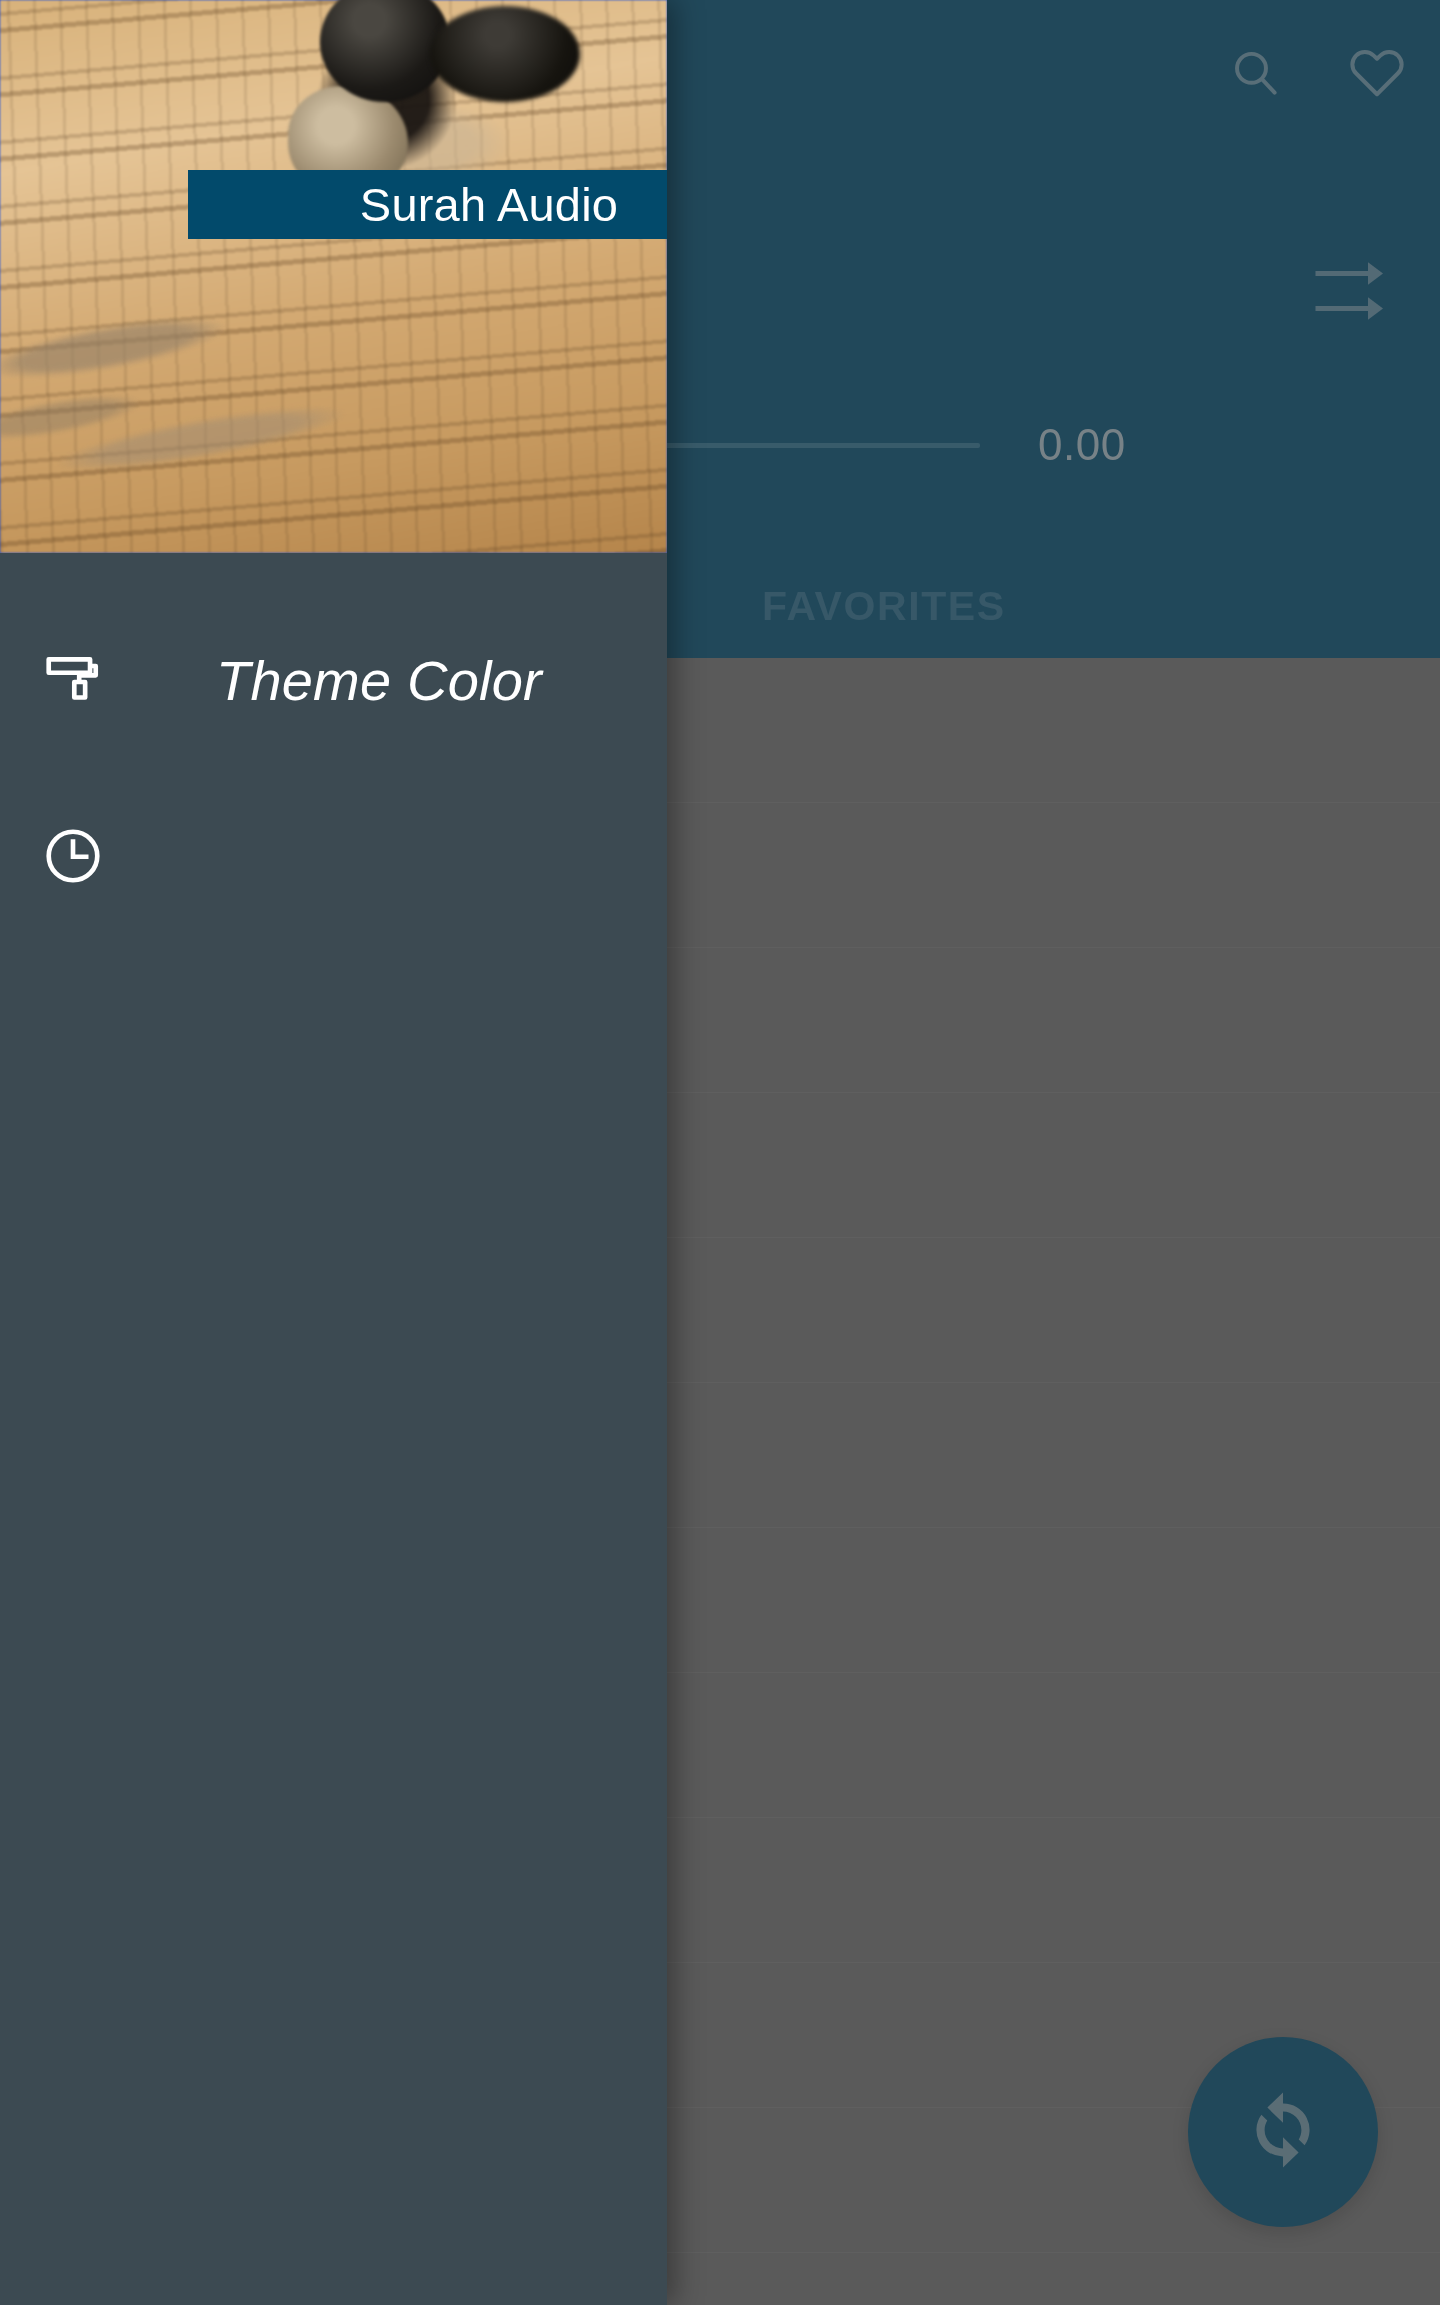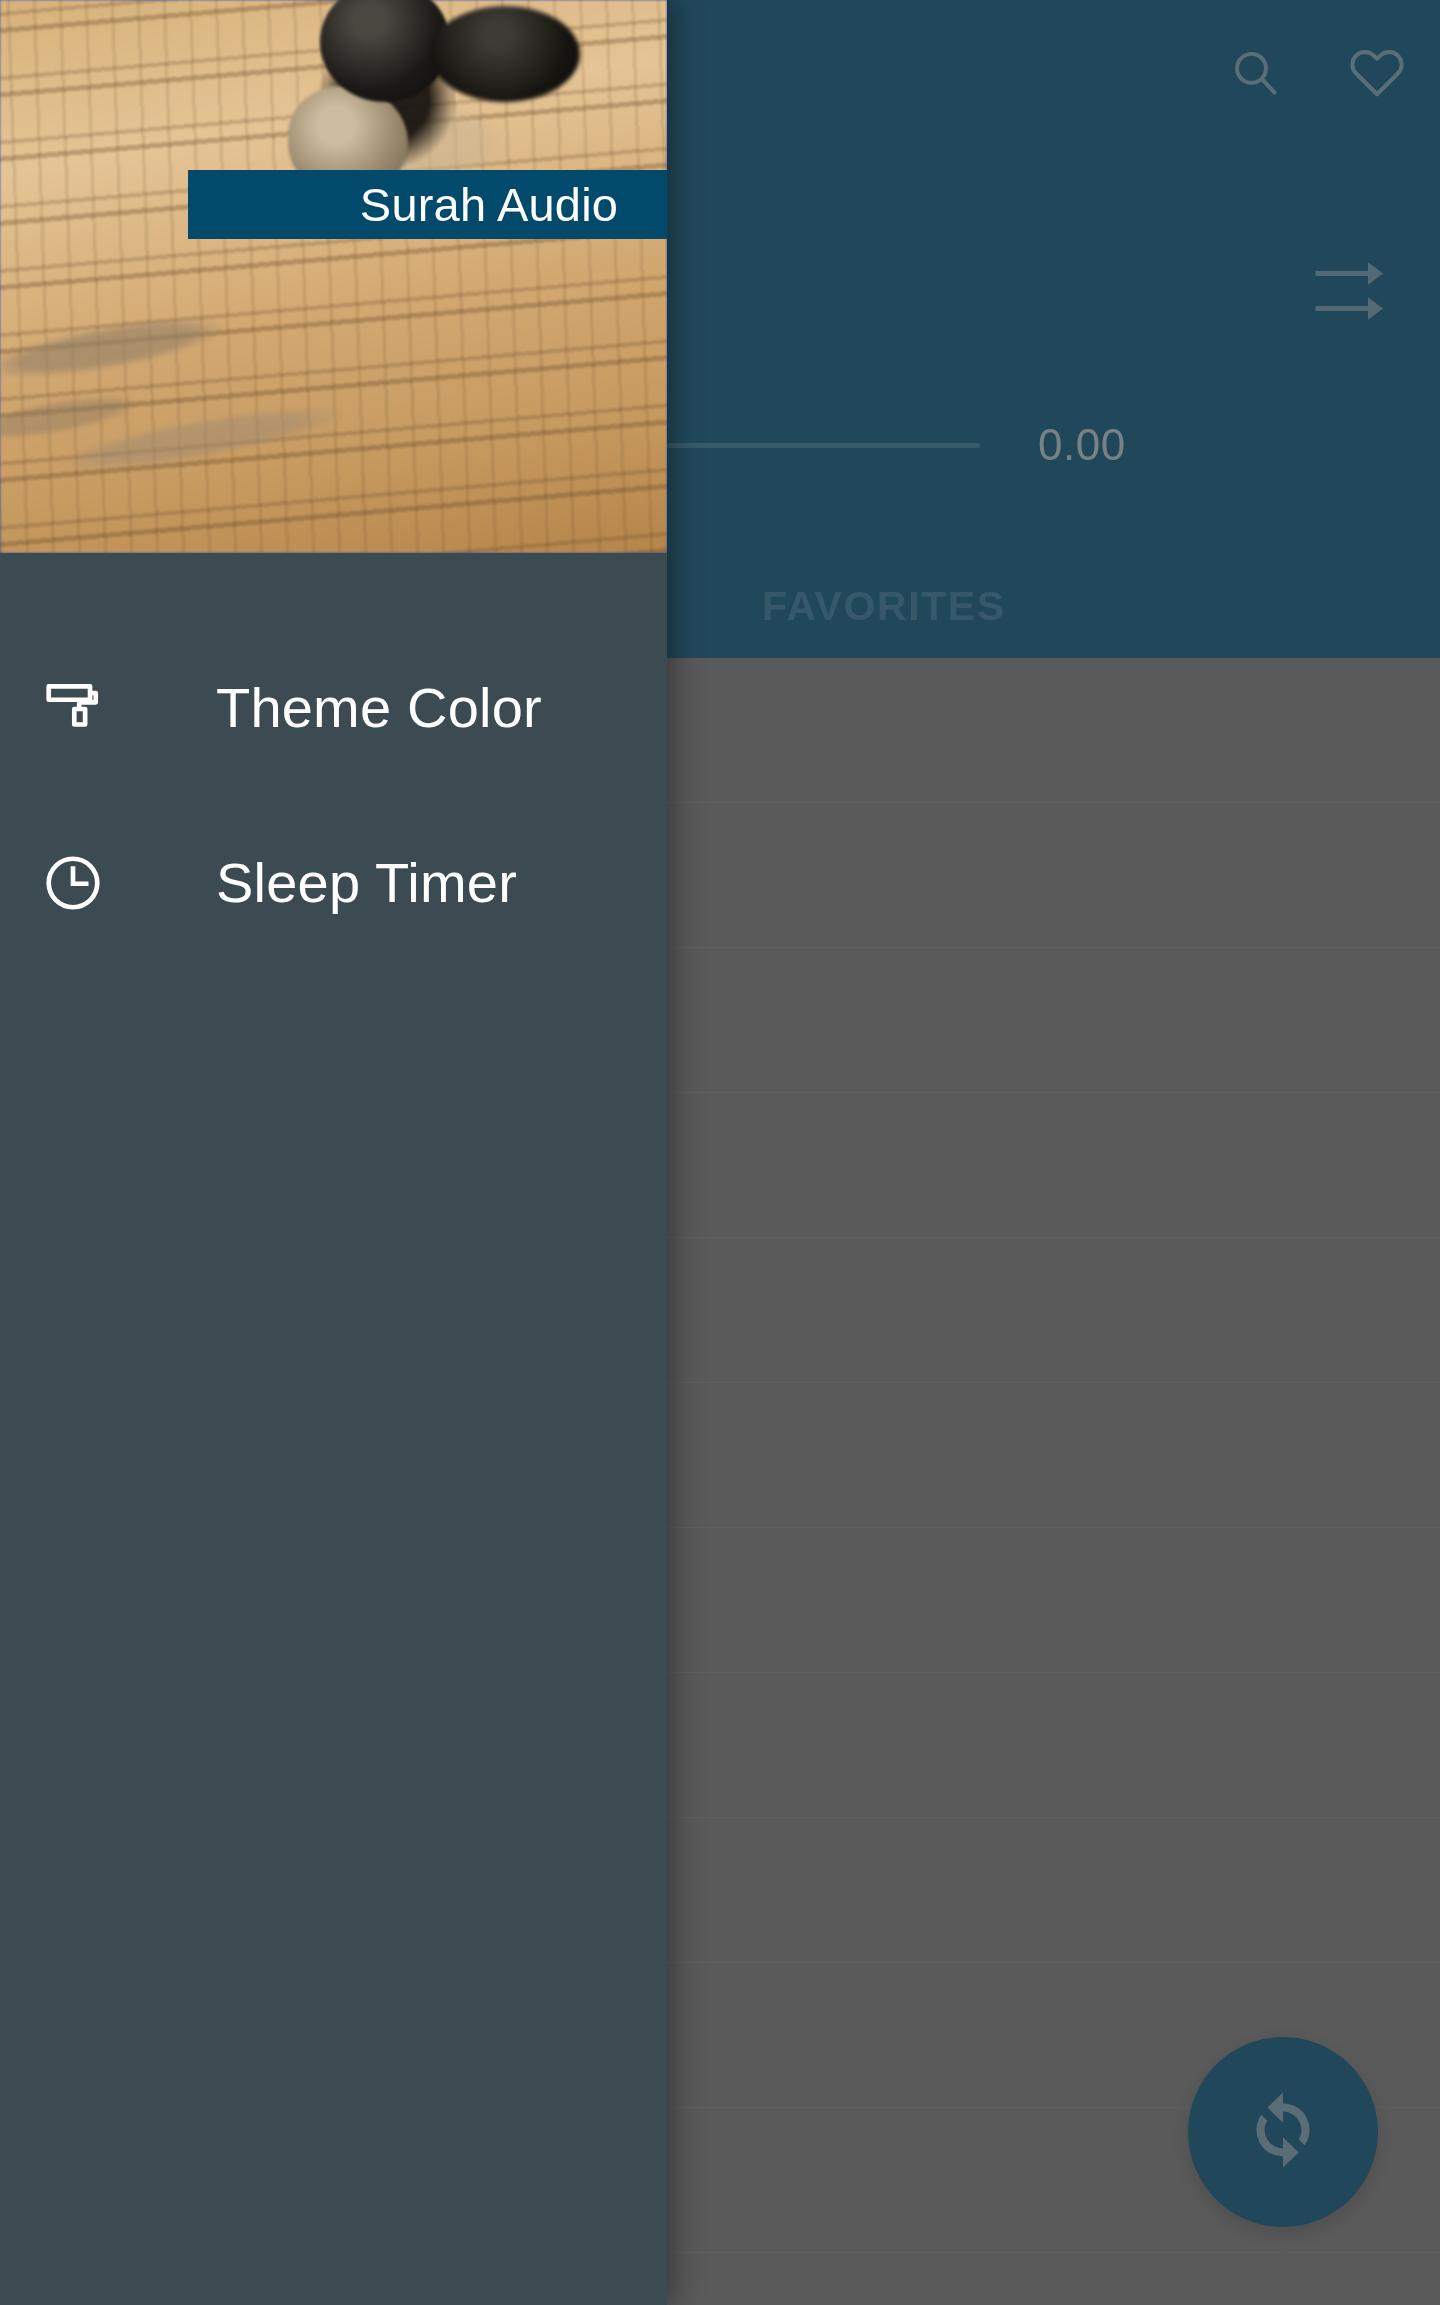--- a/index.html
+++ b/index.html
@@ -247,21 +247,22 @@
   }
   .title-banner span {
     color: #ffffff;
     font-size: 47px;
     letter-spacing: .2px;
     white-space: nowrap;
     transform: translateX(-1px);
   }
 
   .menu-list {
-    padding-top: 67px;
+    padding-top: 40px;
+    font-style: italic;
   }
   .menu-item {
     height: 175px;
     display: flex;
     align-items: center;
     padding-left: 42px;
     box-sizing: border-box;
     cursor: pointer;
   }
   .menu-icon {
@@ -379,21 +380,20 @@
         <span class="menu-label">Theme Color</span>
       </div>
 
       <div class="menu-item">
         <span class="menu-icon">
           <svg width="62" height="62" viewBox="0 0 24 24" fill="none" stroke="#ffffff" stroke-width="1.8" stroke-linecap="square">
             <circle cx="12" cy="12" r="9.4"></circle>
             <polyline points="12,6.4 12,12.3 17.1,12.3"></polyline>
           </svg>
         </span>
-        <span class="menu-label">Sleep Timer</span>
       </div>
 
 
 
     </div>
   </div>
 
 </div>
 
 </body></html>

